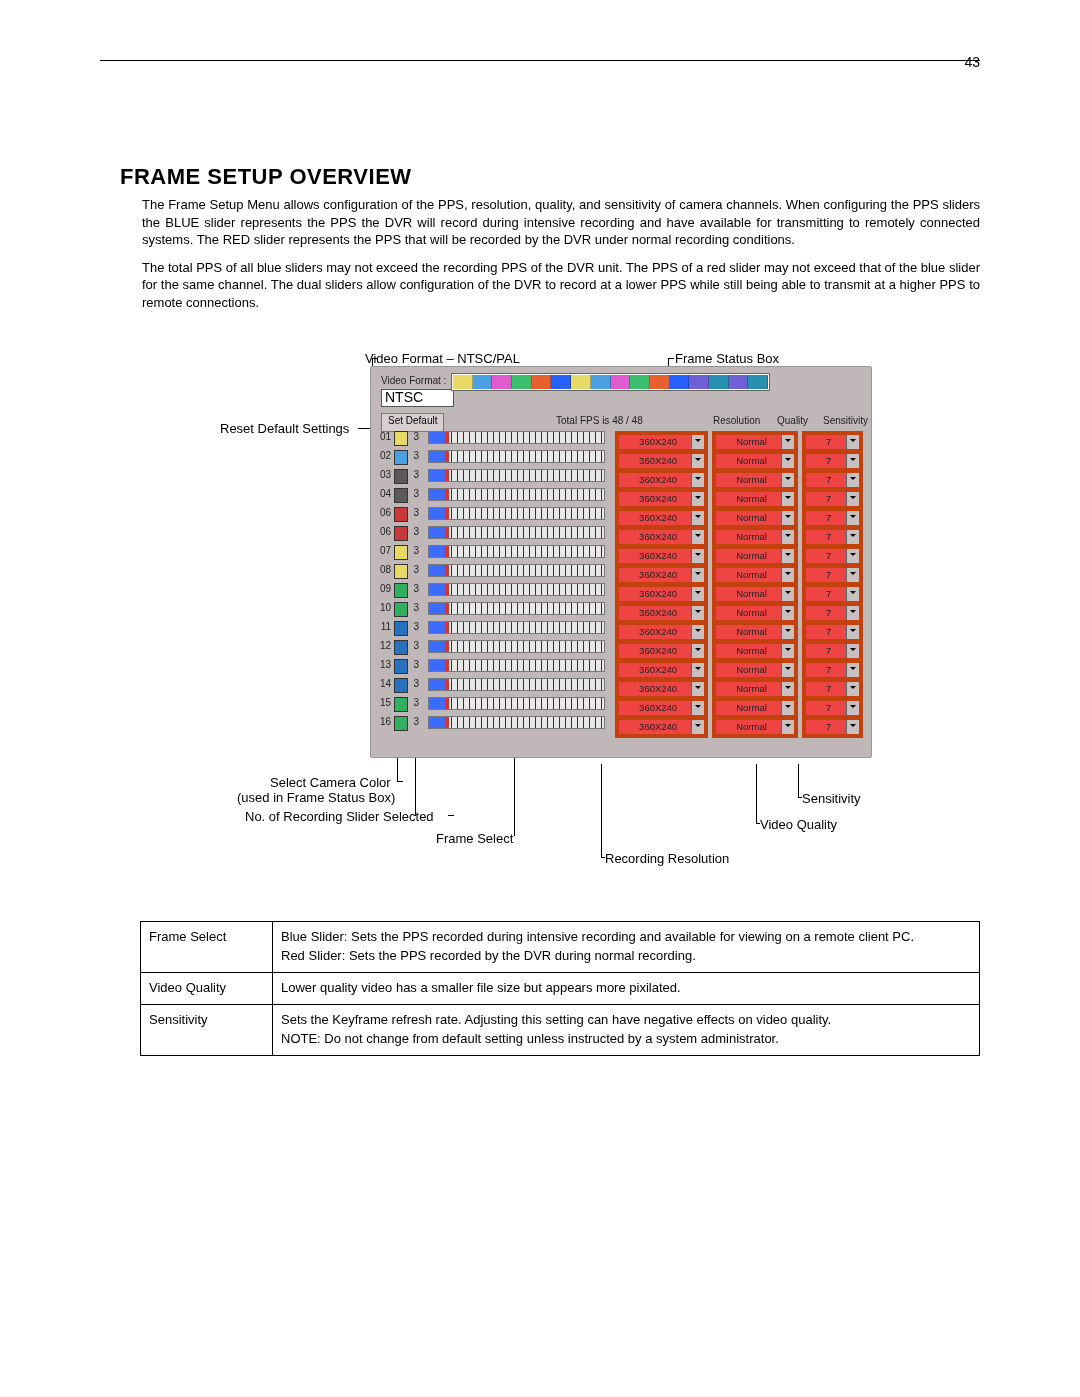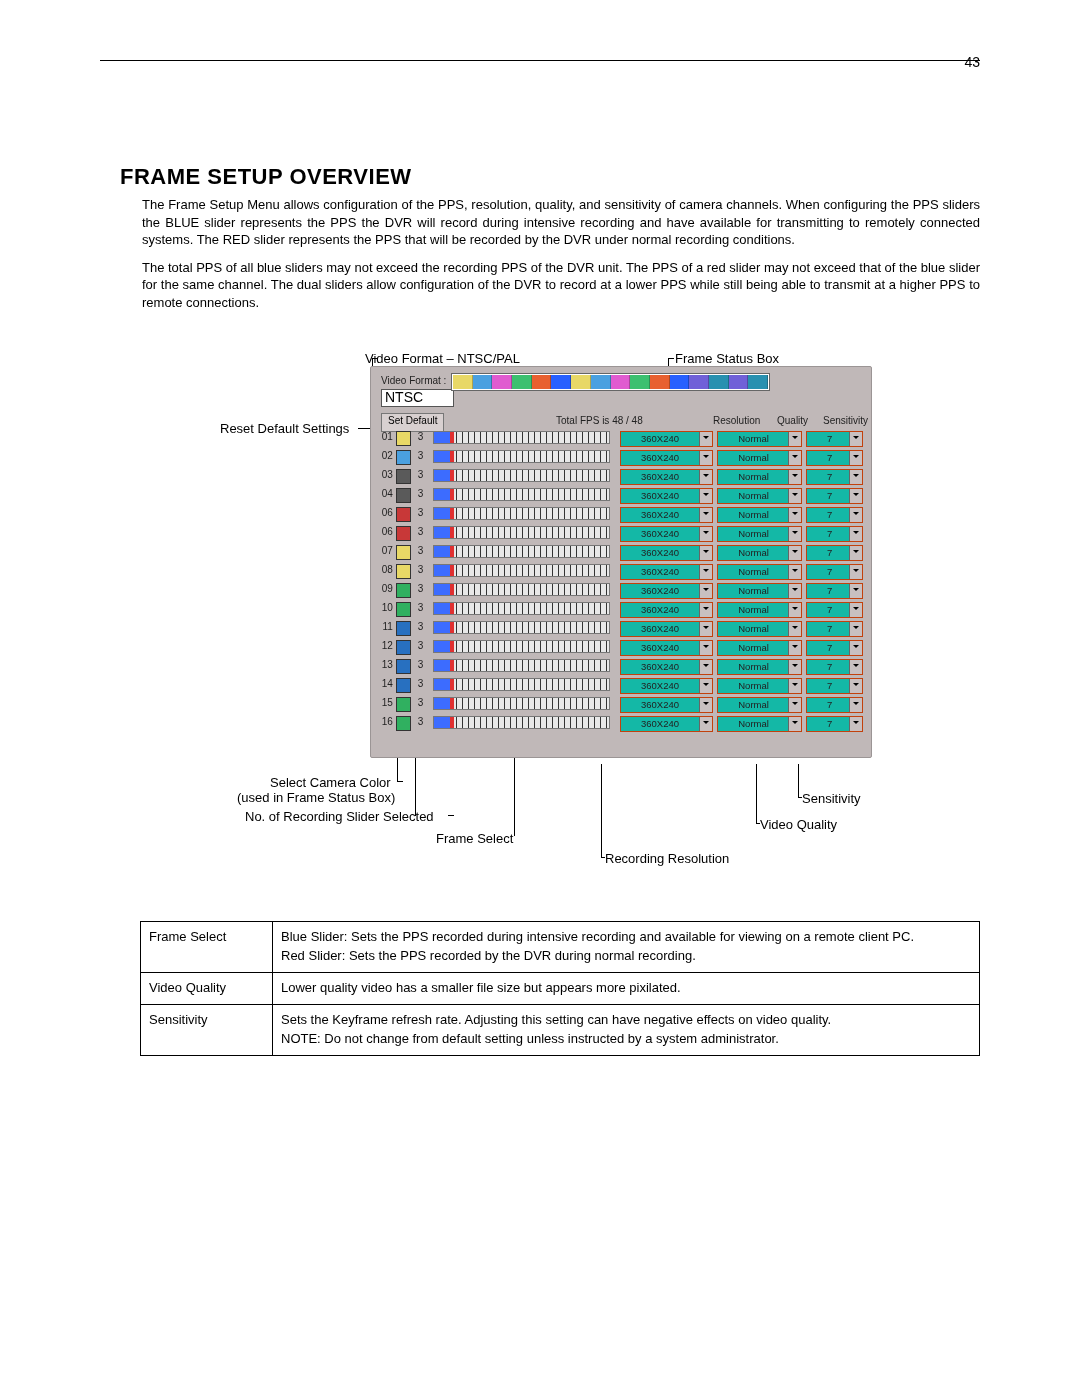--- a/index.html
+++ b/index.html
@@ -23,21 +23,21 @@
   .rows{position:absolute;left:7px;top:64px;width:485px}
   .row{display:flex;align-items:flex-start;height:19px;font-size:10px;color:#222}
   .row .num{width:16px;text-align:right}
   .row .swatch{width:14px;height:13px;margin:0 3px;border:1px solid #333}
   .row .frames{width:14px;text-align:center}
   .row .slider{flex:0 0 175px;height:11px;background:#e8e8e8;border:1px solid #777;margin:0 6px;position:relative;overflow:hidden}
   .row .slider::before{content:"";position:absolute;left:0;top:0;bottom:0;width:16px;background:#3c6cff}
   .row .slider::after{content:"";position:absolute;left:16px;top:0;bottom:0;width:4px;background:#e03030}
   .row .ticks{position:absolute;left:22px;right:0;top:0;bottom:0;
     background:repeating-linear-gradient(90deg,#333 0,#333 1px,transparent 1px,transparent 6px)}
-  .dd{height:14px;background:#14b8a6;border:1px solid #c2410c;font-size:9.5px;padding:0 20px;line-height:13px;position:relative;margin-left:4px}
+  .dd{height:14px;background:#ef4444;border:4px solid #c2410c;font-size:9.5px;padding:0 20px;line-height:13px;position:relative;margin-left:4px}
   .dd.res{width:55px}.dd.qual{width:46px}.dd.sen{width:16px;text-align:left}
   .dd .caret{position:absolute;right:0;top:0;bottom:0;width:12px;background:#c8c0c0;border-left:1px solid #666;}
   .dd .caret::after{content:"";position:absolute;left:3px;top:4px;border:3px solid transparent;border-top-color:#000}
   .callout{position:absolute;font-size:13px;color:#000;white-space:nowrap}
   .ln{position:absolute;background:#000}
   
   table.defs{border-collapse:collapse;margin:0 0 0 40px;width:calc(100% - 40px);font-size:13px}
   table.defs td{border:1px solid #000;padding:6px 8px;vertical-align:top;line-height:1.45}
   table.defs td.lbl{width:115px}
 </style>

